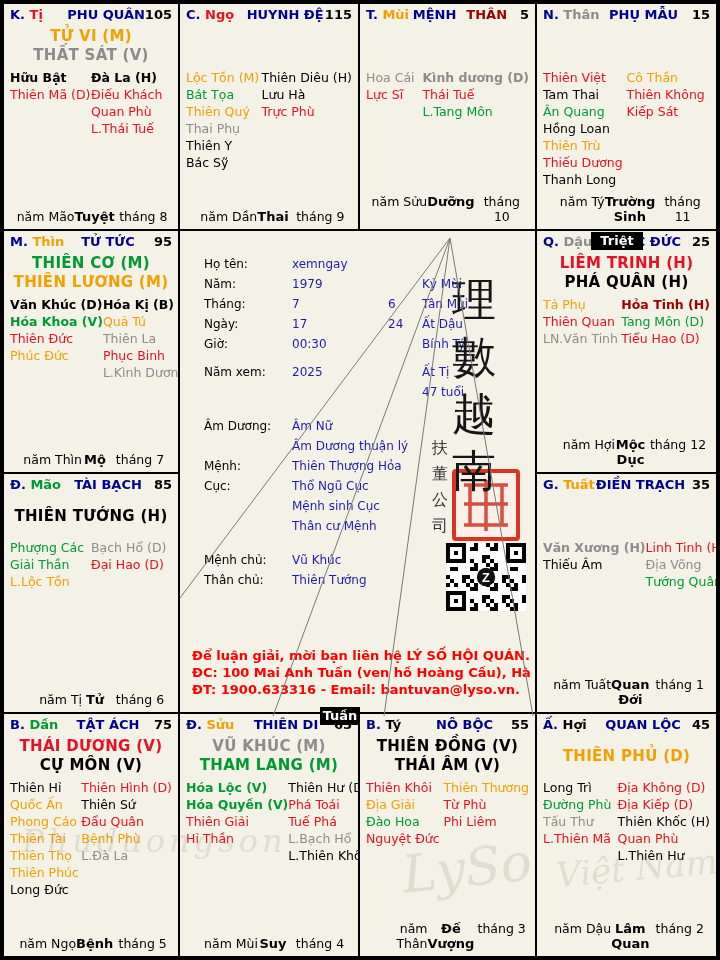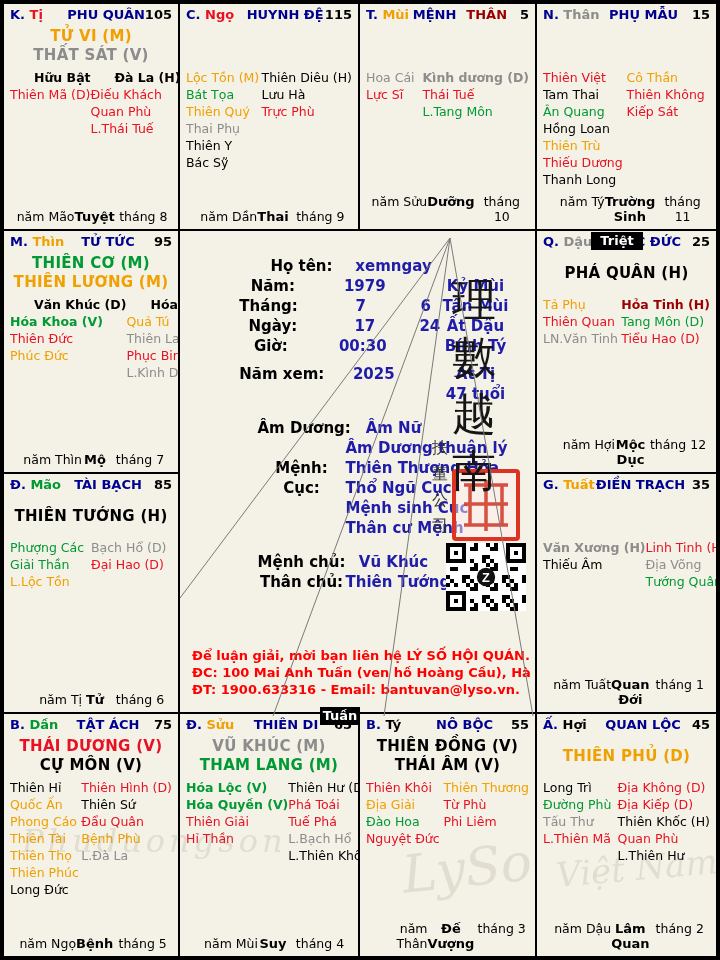--- a/index.html
+++ b/index.html
@@ -23,29 +23,29 @@
   .num{width:30px;text-align:right;color:#000;}
   .main{height:40px;margin-top:4px;display:flex;flex-direction:column;justify-content:center;text-align:center;}
   .mstar{font-size:15px;font-weight:bold;line-height:19px;letter-spacing:.3px;}
   .cols{display:flex;margin-top:3px;}
   .col{flex:1;}
   .star{font-size:12.5px;line-height:17px;white-space:nowrap;}
   .cf{position:absolute;left:6px;right:6px;bottom:5px;display:flex;font-size:12.5px;color:#000;}
   .nam{width:72px;text-align:right;}
   .van{flex:1;text-align:center;font-weight:bold;font-size:13px;}
   .thang{width:64px;text-align:center;}
-  .c-k{color:#000;} .c-kb{color:#000;font-weight:bold;margin-left:24px;}
+  .c-k{color:#000;} .c-kb{color:#000;font-weight:bold;}
   .c-r{color:var(--red);} .c-rb{color:var(--red);font-weight:normal;}
   .c-o{color:var(--orange);} .c-g{color:var(--green);} .c-gb{color:var(--green);font-weight:bold;}
   .c-gy{color:var(--gray);} .c-gyb{color:var(--gray);font-weight:bold;}
   .c-dr{color:var(--darkred);font-weight:bold;}
   
   #center{grid-area:2/2/4/4;position:relative;background:var(--bg);overflow:hidden;}
   .irows{position:absolute;top:26px;left:24px;right:6px;z-index:2;}
-  .irow{height:20px;white-space:nowrap;font-size:15px;font-weight:bold;text-align:center;}
+  .irow{height:20px;white-space:nowrap;font-size:12px;font-weight:normal;}
   .il{display:inline-block;width:88px;color:#000;}
   .iv1{display:inline-block;width:96px;color:var(--blue);}
   .iv2{display:inline-block;width:34px;color:var(--blue);}
   .iv3{display:inline-block;color:var(--blue);}
   .contact{position:absolute;left:12px;top:416px;z-index:2;color:var(--contact);
            font-weight:bold;font-size:13px;line-height:17px;white-space:nowrap;}
   .callig{position:absolute;left:268px;top:40px;width:52px;z-index:3;text-align:center;}
   .bigchar{font-family:"DejaVu Serif","Liberation Serif",serif;font-size:44px;line-height:57px;color:#151515;}
   .schars{position:absolute;left:250px;top:204px;width:20px;z-index:3;text-align:center;}
   .schar{font-family:"DejaVu Serif","Liberation Serif",serif;font-size:16px;line-height:26px;color:#333;}
@@ -348,20 +348,21 @@
         </div>
     </div>
 
     <div class="cell" style="grid-area:2/4">
       <div class="ch">
         <span class="sb"><b class="stem">Q.</b> <b class="c-gy">Dậu</b></span>
         <span class="pname"><b>PHÚC ĐỨC</b><b class="nm2"></b></span>
         <b class="num">25</b>
       </div>
       <div class="main">
+          <div class="mstar c-r">LIÊM TRINH (H)</div>
           <div class="mstar c-k">PHÁ QUÂN (H)</div>
         </div>
       <div class="cols">
           <div class="col">
             <div class="star c-o">Tả Phụ</div>
             <div class="star c-r">Thiên Quan</div>
             <div class="star c-gy">LN.Văn Tinh</div>
           </div>
           <div class="col">
             <div class="star c-dr">Hỏa Tinh (H)</div>

